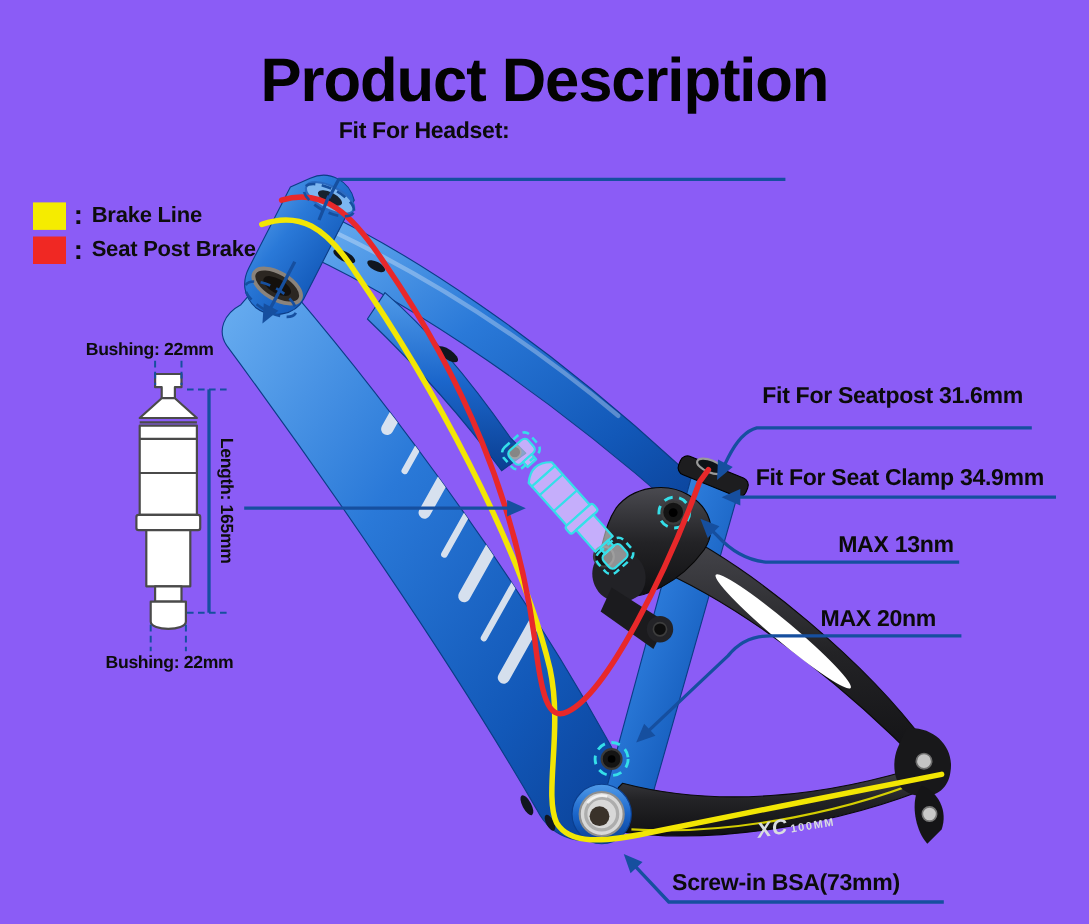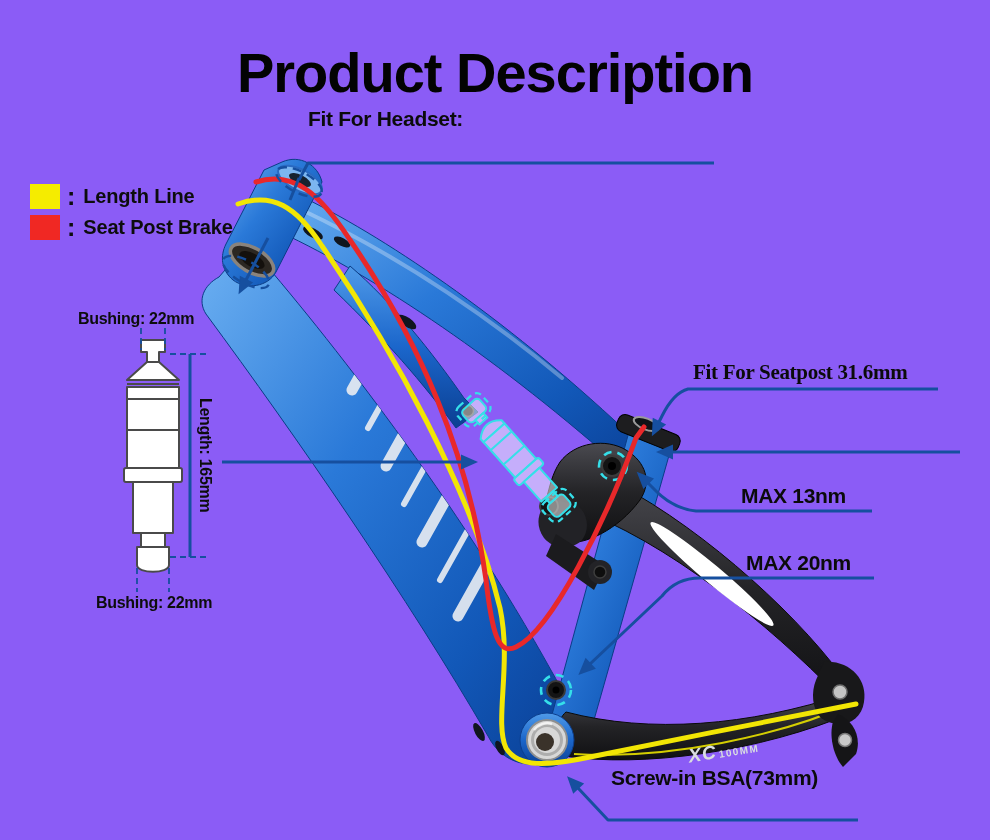--- a/index.html
+++ b/index.html
@@ -183,35 +183,36 @@
 <div class="abs title">Product Description</div>
 
 <div class="abs headset callout">
   <div>Fit For Headset:</div>
 </div>
 
 <div class="abs legend">
   <div class="legend-row">
     <span class="swatch" style="background:#f5ec00"></span>
     <span class="legend-colon">:</span>
-    <span class="legend-label">Length Line</span>
+    <span class="legend-label">Brake Line</span>
   </div>
   <div class="legend-row">
     <span class="swatch" style="background:#f02823"></span>
     <span class="legend-colon">:</span>
     <span class="legend-label">Seat Post Brake</span>
   </div>
 </div>
 
 <div class="abs dim-label" style="left:78px;top:310px;">Bushing: 22mm</div>
 <div class="abs dim-label length-label">Length: 165mm</div>
 <div class="abs dim-label" style="left:96px;top:594px;">Bushing: 22mm</div>
 
-<div class="abs callout" style="left:693px;top:360px;font-family:Liberation Serif, serif;">Fit For Seatpost 31.6mm</div>
-<div class="abs callout" style="left:741px;top:484px;">MAX 13nm</div>
+<div class="abs callout" style="left:693px;top:348px;">Fit For Seatpost 31.6mm</div>
+<div class="abs callout" style="left:687px;top:423px;">Fit For Seat Clamp 34.9mm</div>
+<div class="abs callout" style="left:762px;top:484px;">MAX 13nm</div>
 <div class="abs callout" style="left:746px;top:551px;">MAX 20nm</div>
-<div class="abs callout" style="left:611px;top:766px;">Screw-in BSA(73mm)</div>
+<div class="abs callout" style="left:611px;top:791px;">Screw-in BSA(73mm)</div>
 
 <div class="abs frame-logo">
   <span class="logo-brand">XC</span><span class="logo-model">100MM</span>
 </div>
 
 </div>
 
 </body></html>

